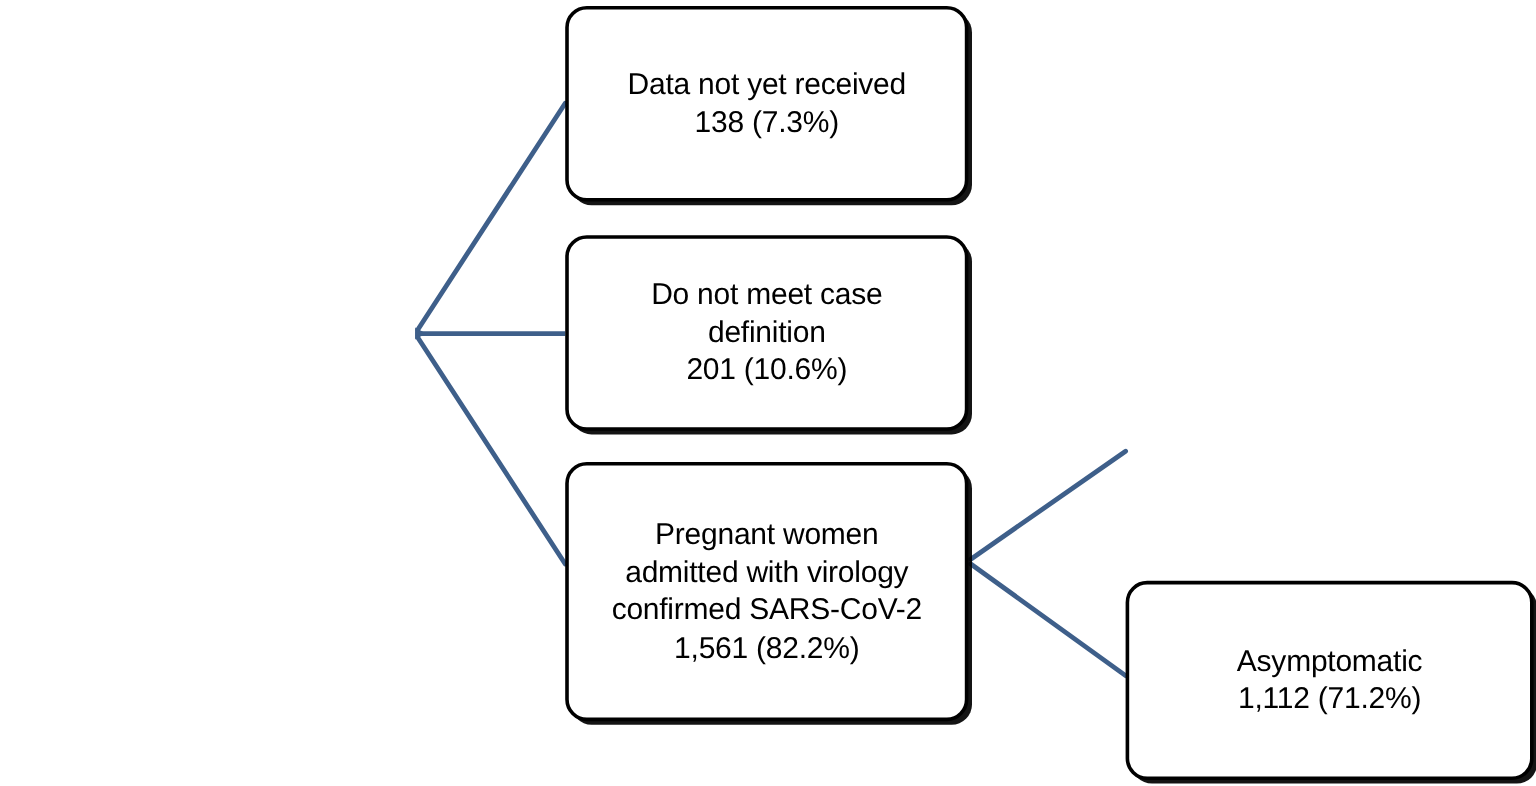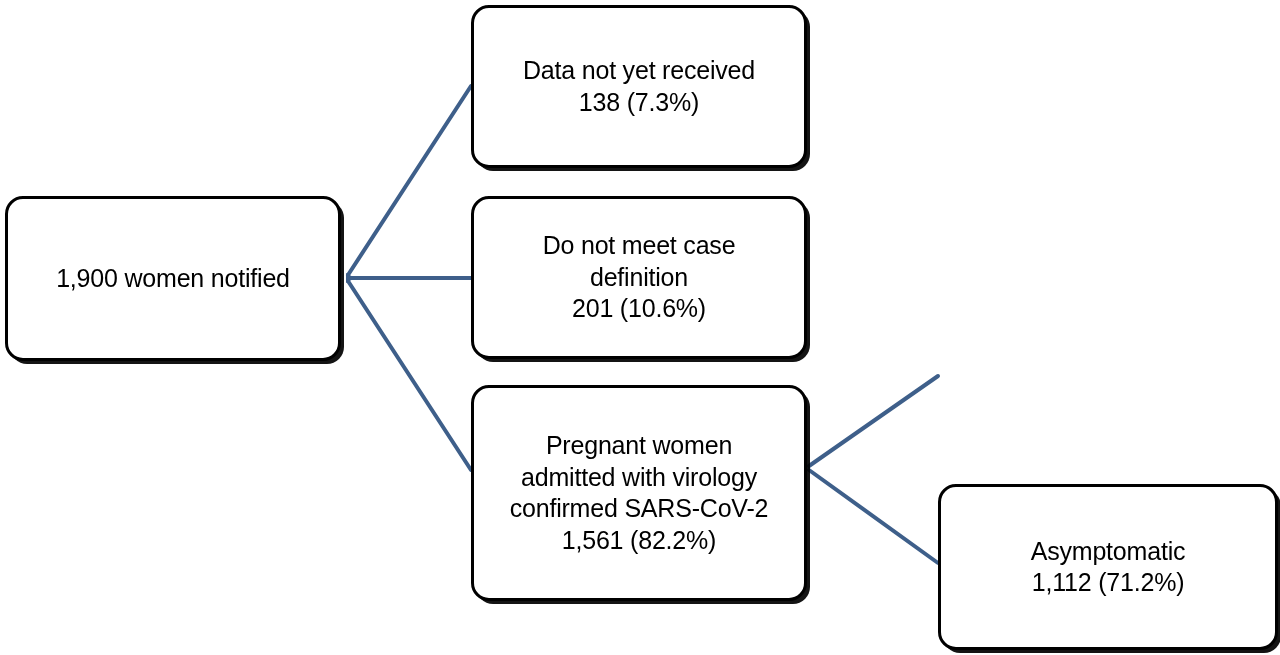--- a/index.html
+++ b/index.html
@@ -78,23 +78,20 @@
     </g>
 
     <g>
       <line x1="938" y1="376" x2="809" y2="466" stroke="#3e5f8a" stroke-width="4" stroke-linecap="round"></line>
     </g>
     <g>
       <line x1="938" y1="563" x2="809" y2="470" stroke="#3e5f8a" stroke-width="4" stroke-linecap="round"></line>
     </g>
   </svg>
 
-  <div class="node" id="node-notified">
-    <span class="node-label">1,900 women notified</span>
-  </div>
 
   <div class="node" id="node-not-received">
     <span class="node-label">Data not yet received
 138 (7.3%)</span>
   </div>
 
   <div class="node" id="node-no-case-def">
     <span class="node-label">Do not meet case
 definition
 201 (10.6%)</span>

